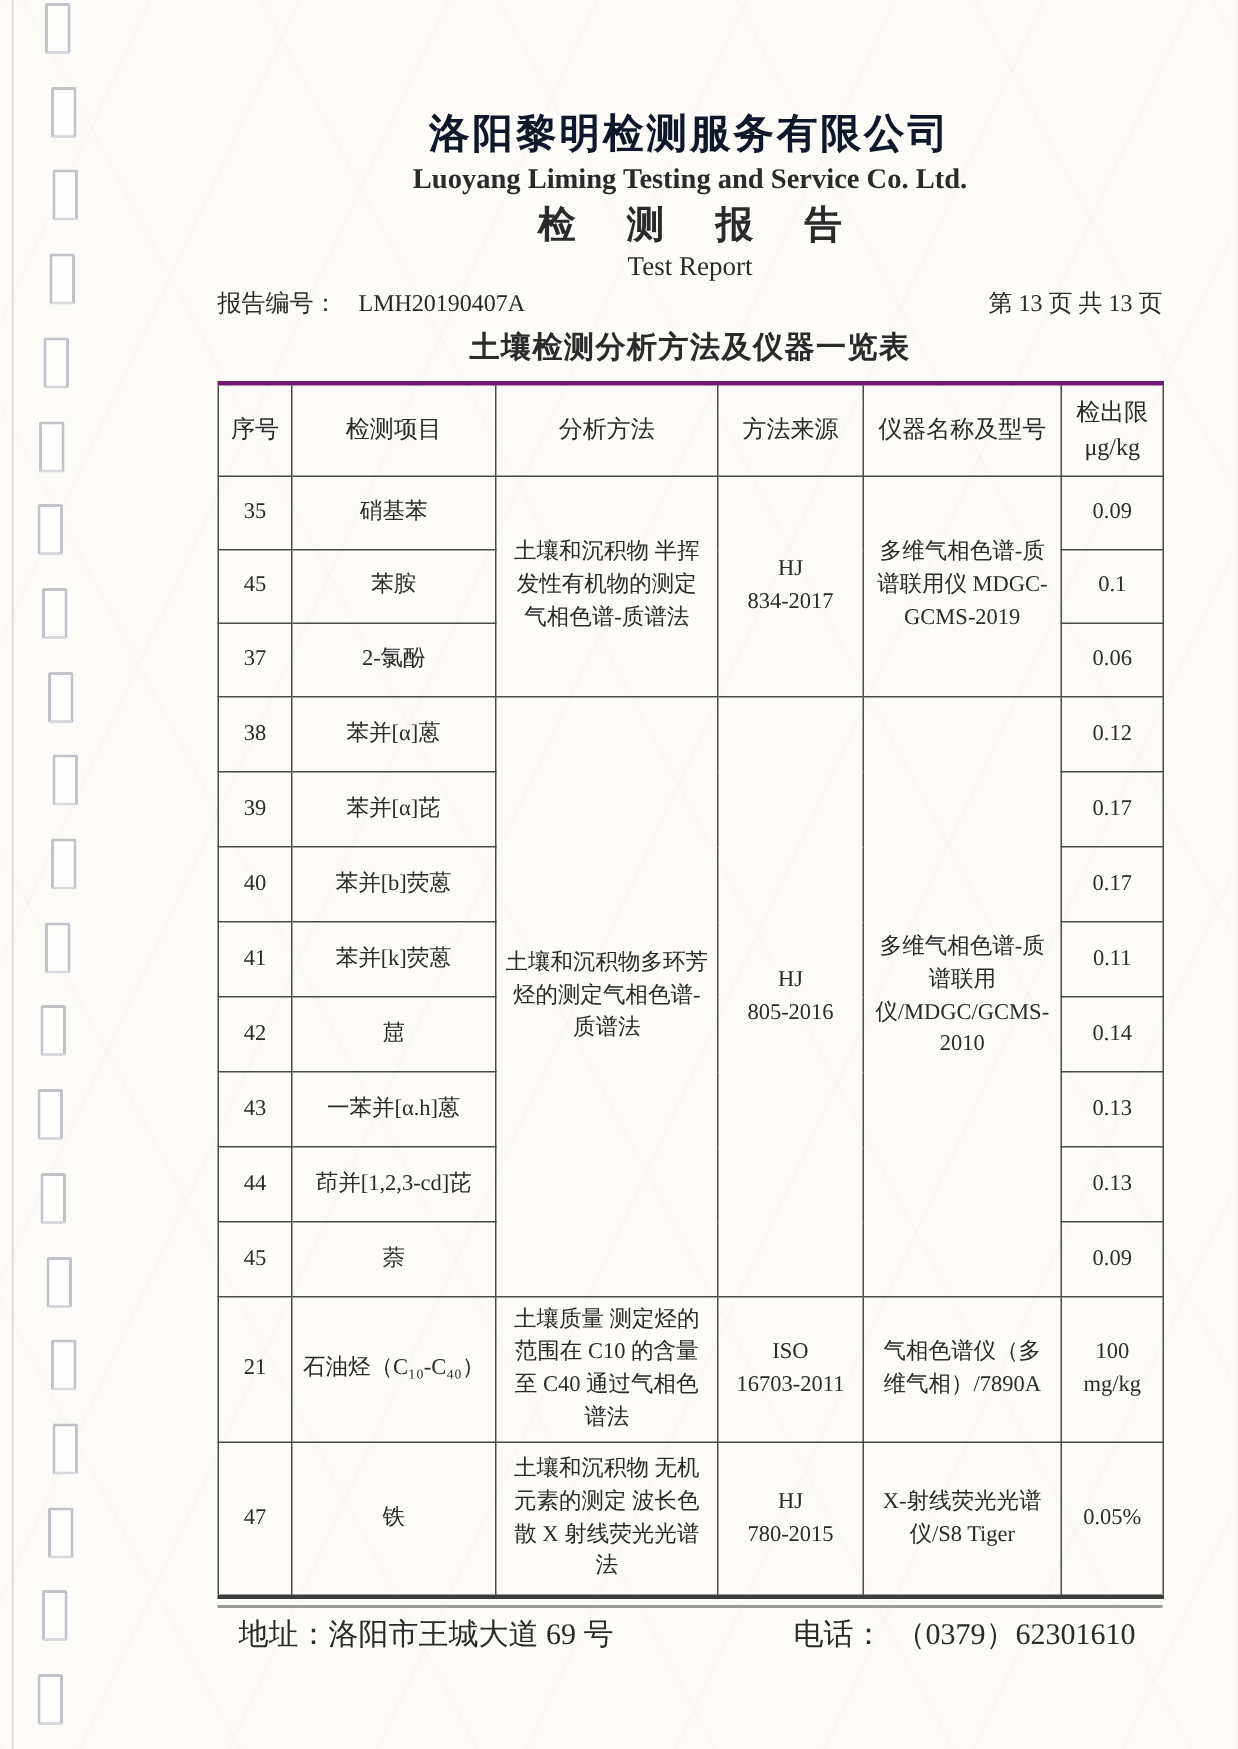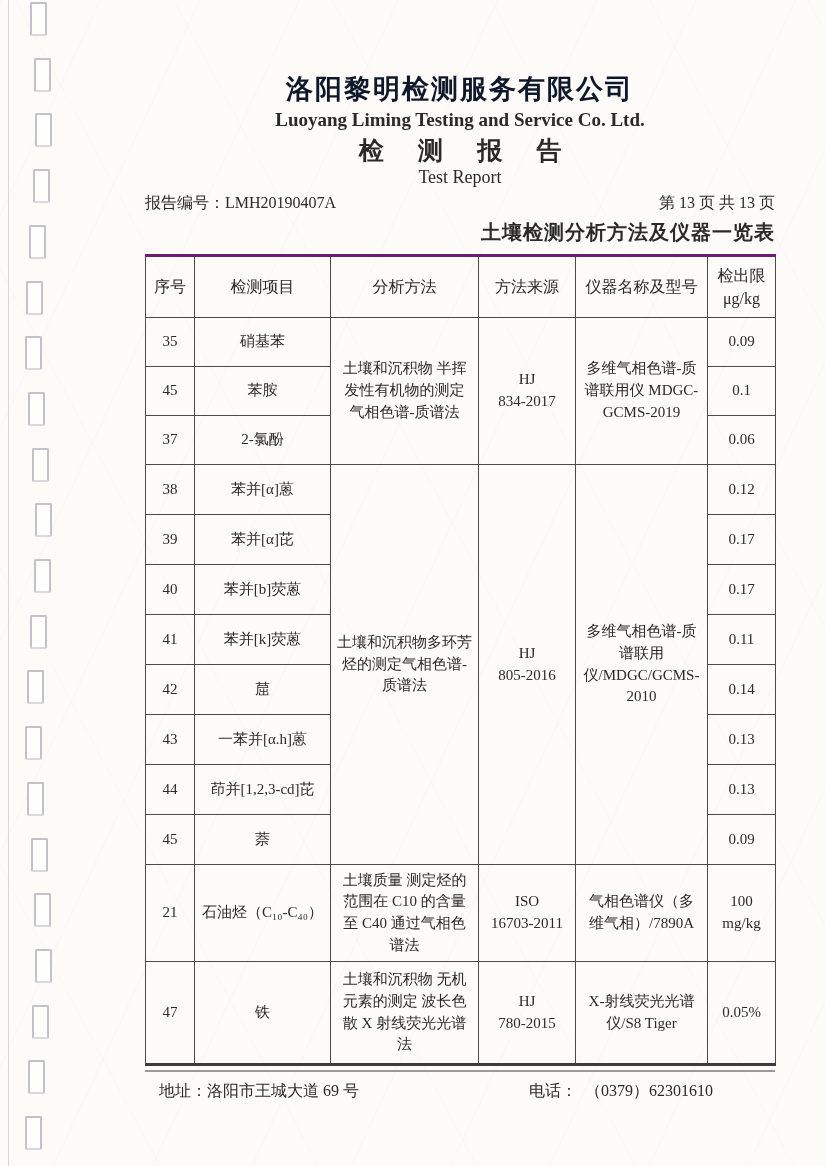--- a/index.html
+++ b/index.html
@@ -56,23 +56,23 @@
   }
   .title-en {
     margin: 2px 0 0 0; text-align: center;
     font-size: 18px; line-height: 20px;
   }
   .meta-row {
     margin-top: 7px;
     display: flex; justify-content: space-between; align-items: baseline;
     font-size: 16px; line-height: 18px;
   }
-  .report-no-value { }
+  .report-no-value { margin-left: 14px; }
   .table-title {
-    margin: 8px 0 0 0; text-align: right;
+    margin: 8px 0 0 0; text-align: center;
     font-size: 20px; font-weight: bold; letter-spacing: 1px;
     line-height: 24px;
   }
   table.report-table {
     margin-top: 10px;
     width: 630px;
     border-collapse: collapse;
     table-layout: fixed;
     border-top: 3px solid #701a75;
     border-bottom: 3px solid #3b3b3b;
@@ -103,21 +103,21 @@
     margin-top: 5px; text-align: center;
     font-size: 16px; line-height: 20px;
   }
   .footer-divider {
     margin-top: 4px;
     height: 2px; background: #9b9b9b;
   }
   .footer-row {
     position: relative;
     margin-top: 9px;
-    font-size: 16px; line-height: 19px;
+    font-size: 20px; line-height: 19px;
     height: 20px;
   }
   .footer-address { position: absolute; left: 14px; }
   .footer-phone { position: absolute; left: 384px; }
   .footer-phone .lbl { margin-right: 8px; }
 </style>
 </head>
 <body>
 
 <div class="page">

